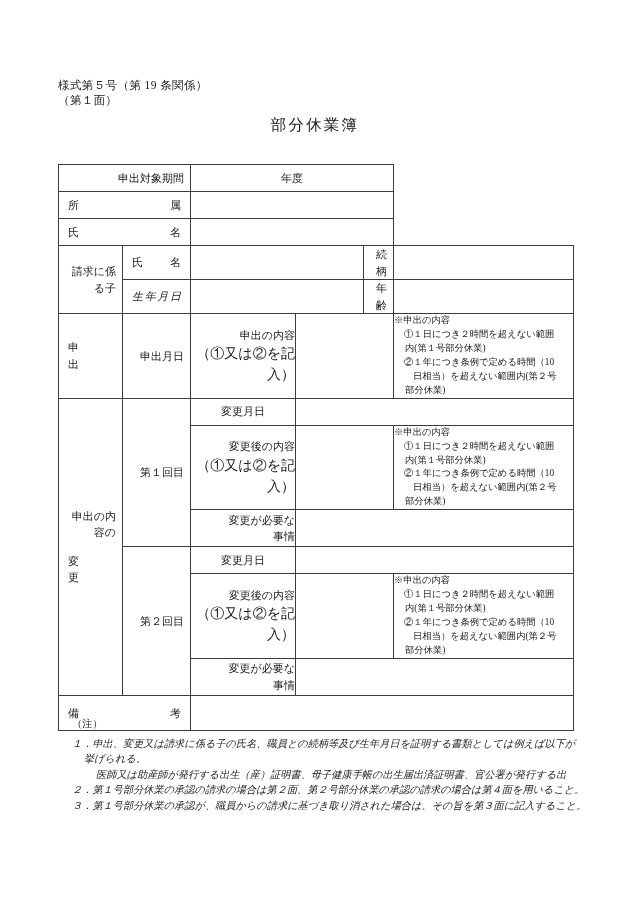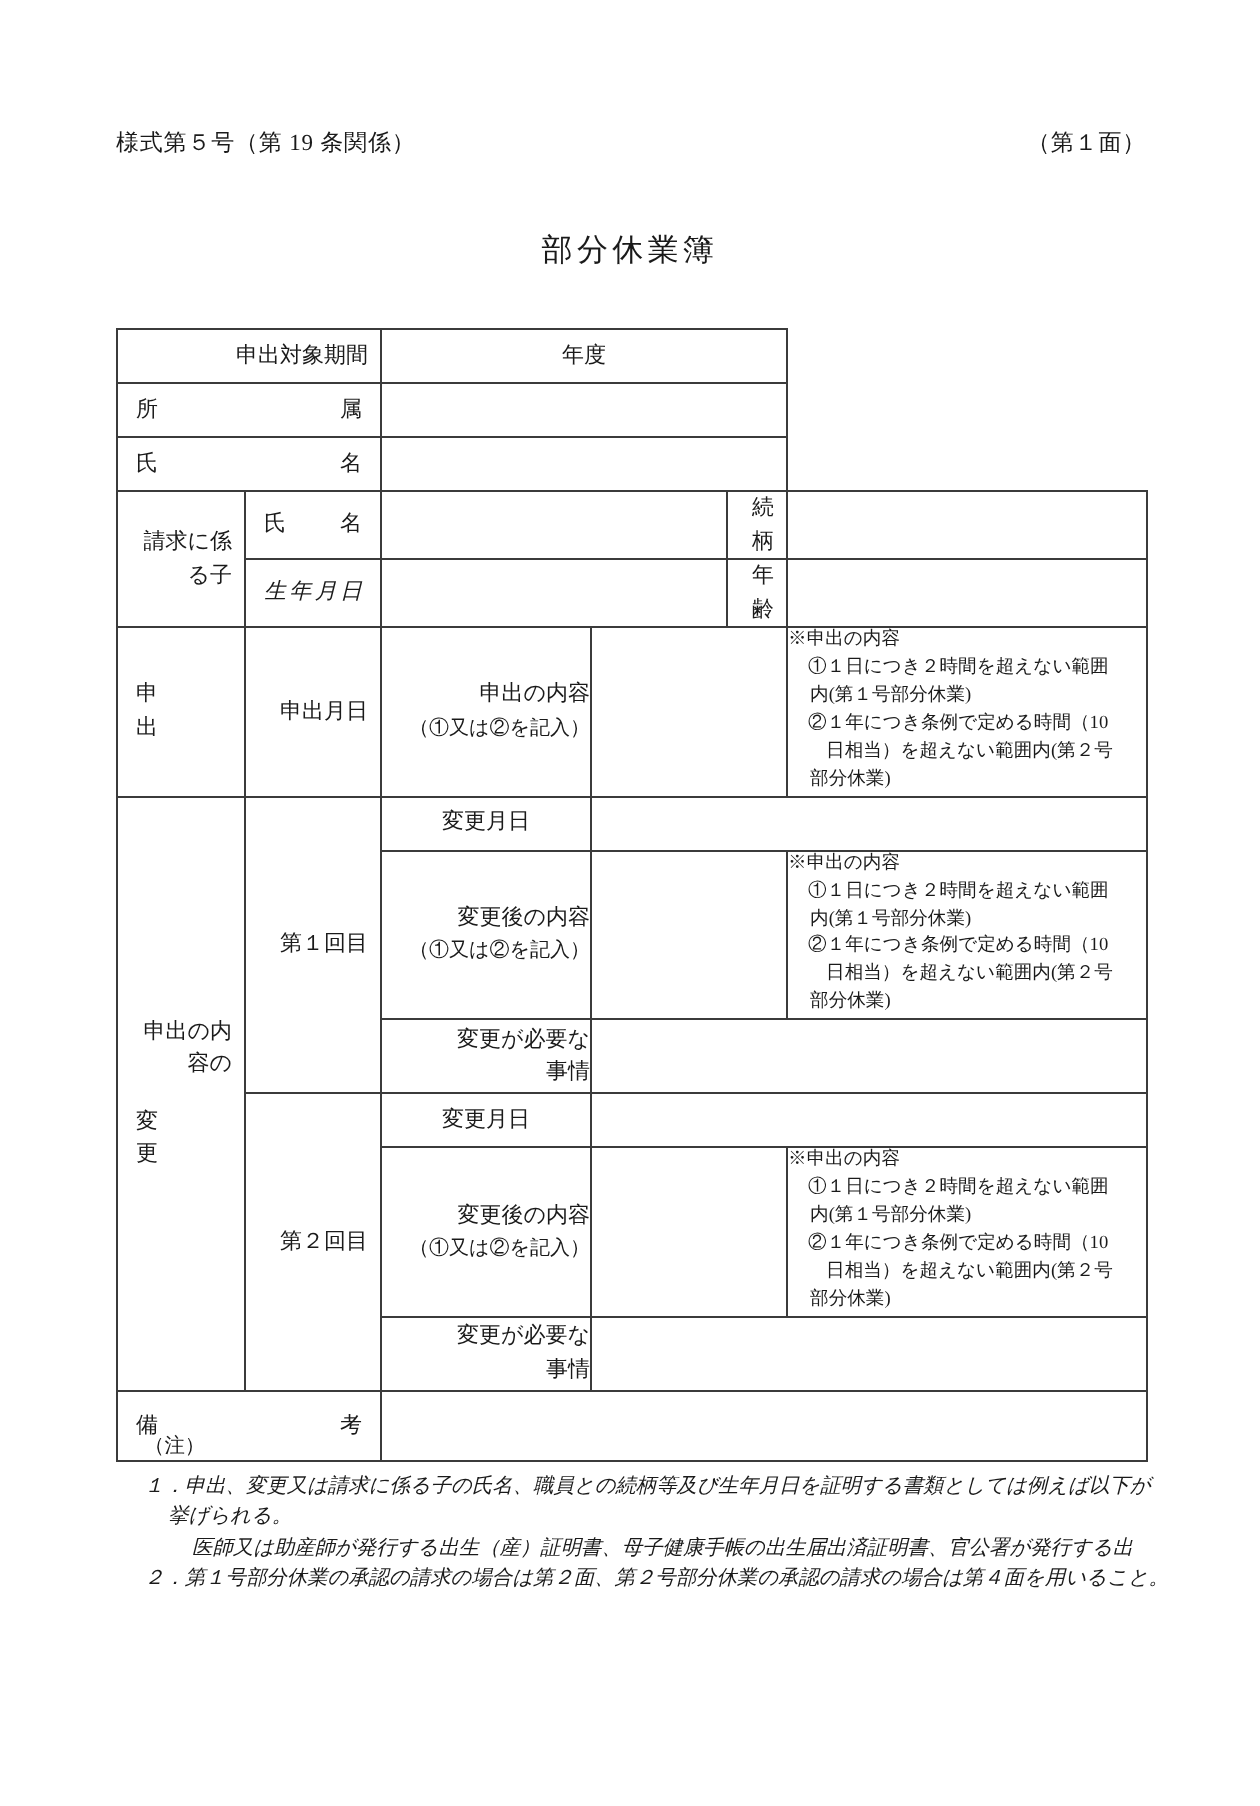--- a/index.html
+++ b/index.html
@@ -19,27 +19,28 @@
     position: absolute;
     left: 0; top: 0;
     width: 630px;
     height: 903px;
   }
 
   
   .header-row {
     position: absolute;
     left: 58px;
-    top: 64px;
+    top: 78px;
     width: 515px;
     display: flex;
-    justify-content: space-between;
+    justify-content: flex-end;
     align-items: baseline;
     font-size: 11.5px;
     letter-spacing: 0.4px;
+    flex-direction: column;
   }
 
   
   .doc-title {
     position: absolute;
     left: 0;
     top: 115px;
     width: 630px;
     text-align: center;
     font-size: 15.5px;
@@ -80,21 +81,21 @@
     padding: 0 6px;
     font-size: 11px;
   }
   .ctr { text-align: center; }
   .cell-two-line {
     text-align: right;
     line-height: 1.45;
     padding: 6px 2px;
   }
   .cell-two-line .sub {
-    font-size: 10px;
+    font-size: 14px;
   }
 
   
   .note-block {
     padding: 4px 3px 5px 5px;
     font-size: 9.3px;
     line-height: 1.42;
     text-align: left;
   }
   .note-block .nb-head { display: block; }
@@ -316,16 +317,19 @@
     <div class="chu">（注）</div>
     <ol>
       <li>
         <span class="nline ind1">１．申出、変更又は請求に係る子の氏名、職員との続柄等及び生年月日を証明する書類としては例えば以下が</span>
         <span class="nline ind2">挙げられる。</span>
         <span class="nline ind3">医師又は助産師が発行する出生（産）証明書、母子健康手帳の出生届出済証明書、官公署が発行する出</span>
       </li>
       <li>
         <span class="nline ind1">２．第１号部分休業の承認の請求の場合は第２面、第２号部分休業の承認の請求の場合は第４面を用いること。</span>
       </li>
+      <li>
+        <span class="nline ind1">３．第１号部分休業の承認が、職員からの請求に基づき取り消された場合は、その旨を第３面に記入すること。</span>
+      </li>
     </ol>
   </div>
 
 </div>
 
 </body></html>

